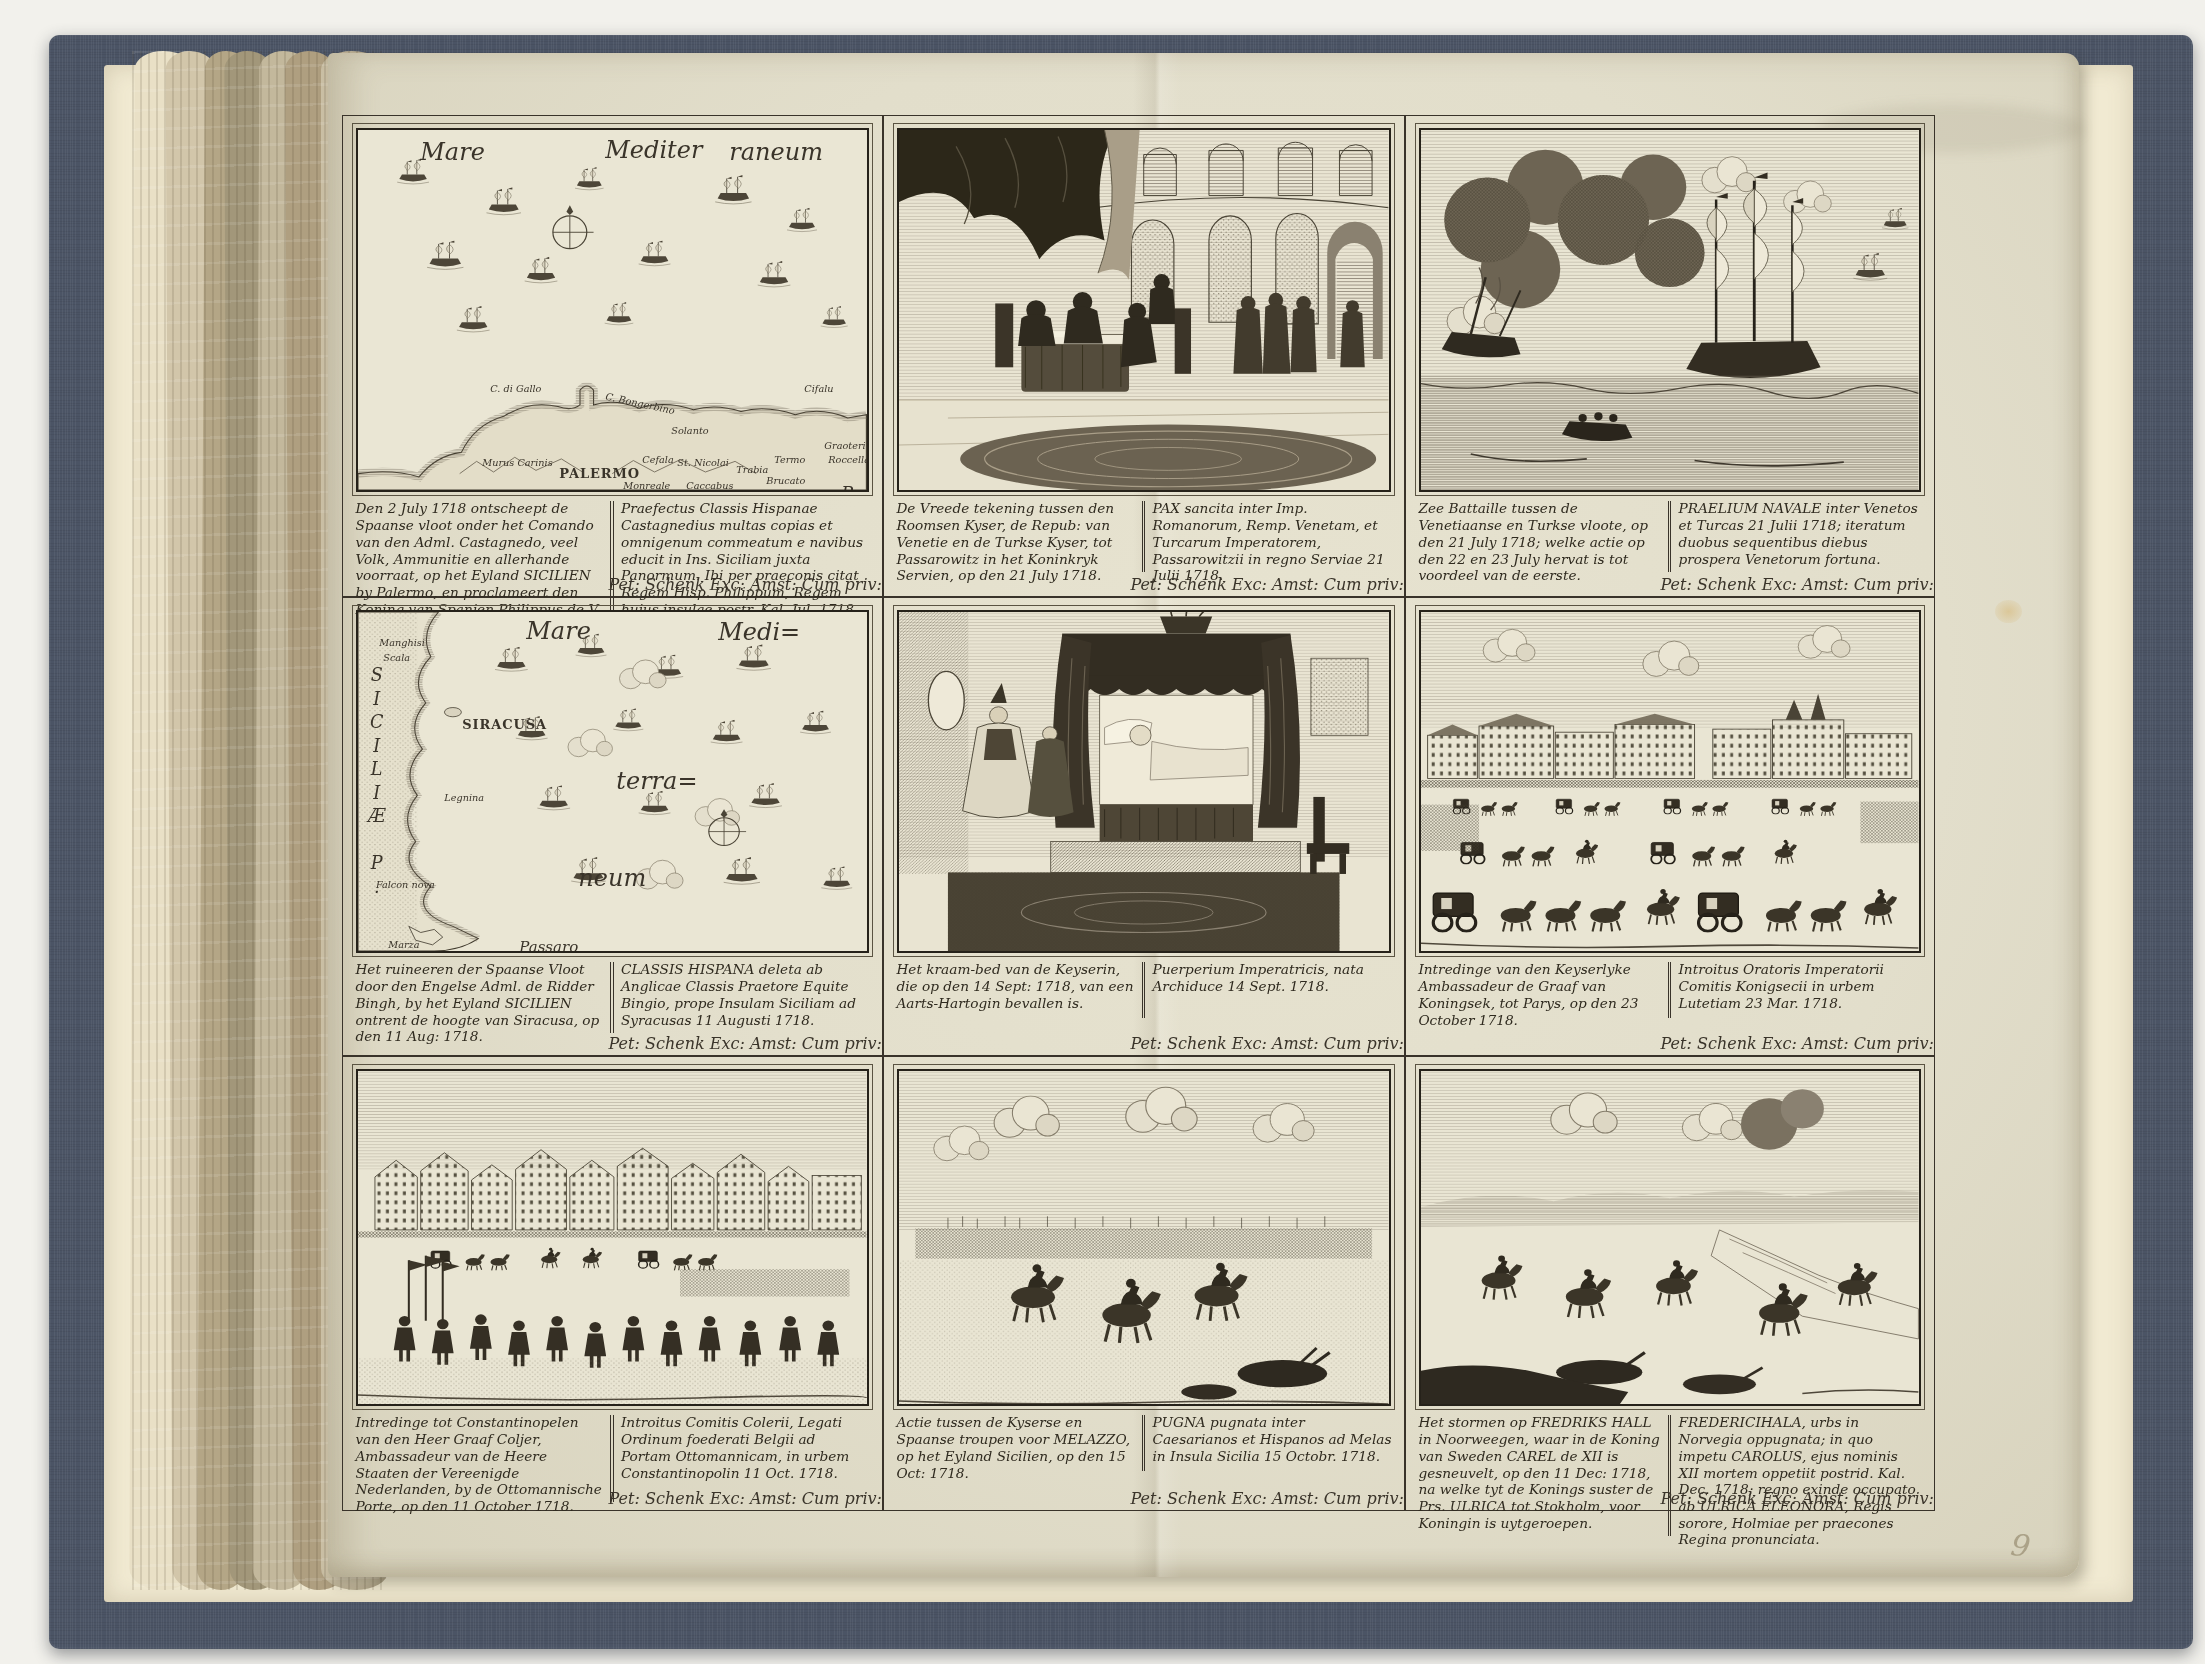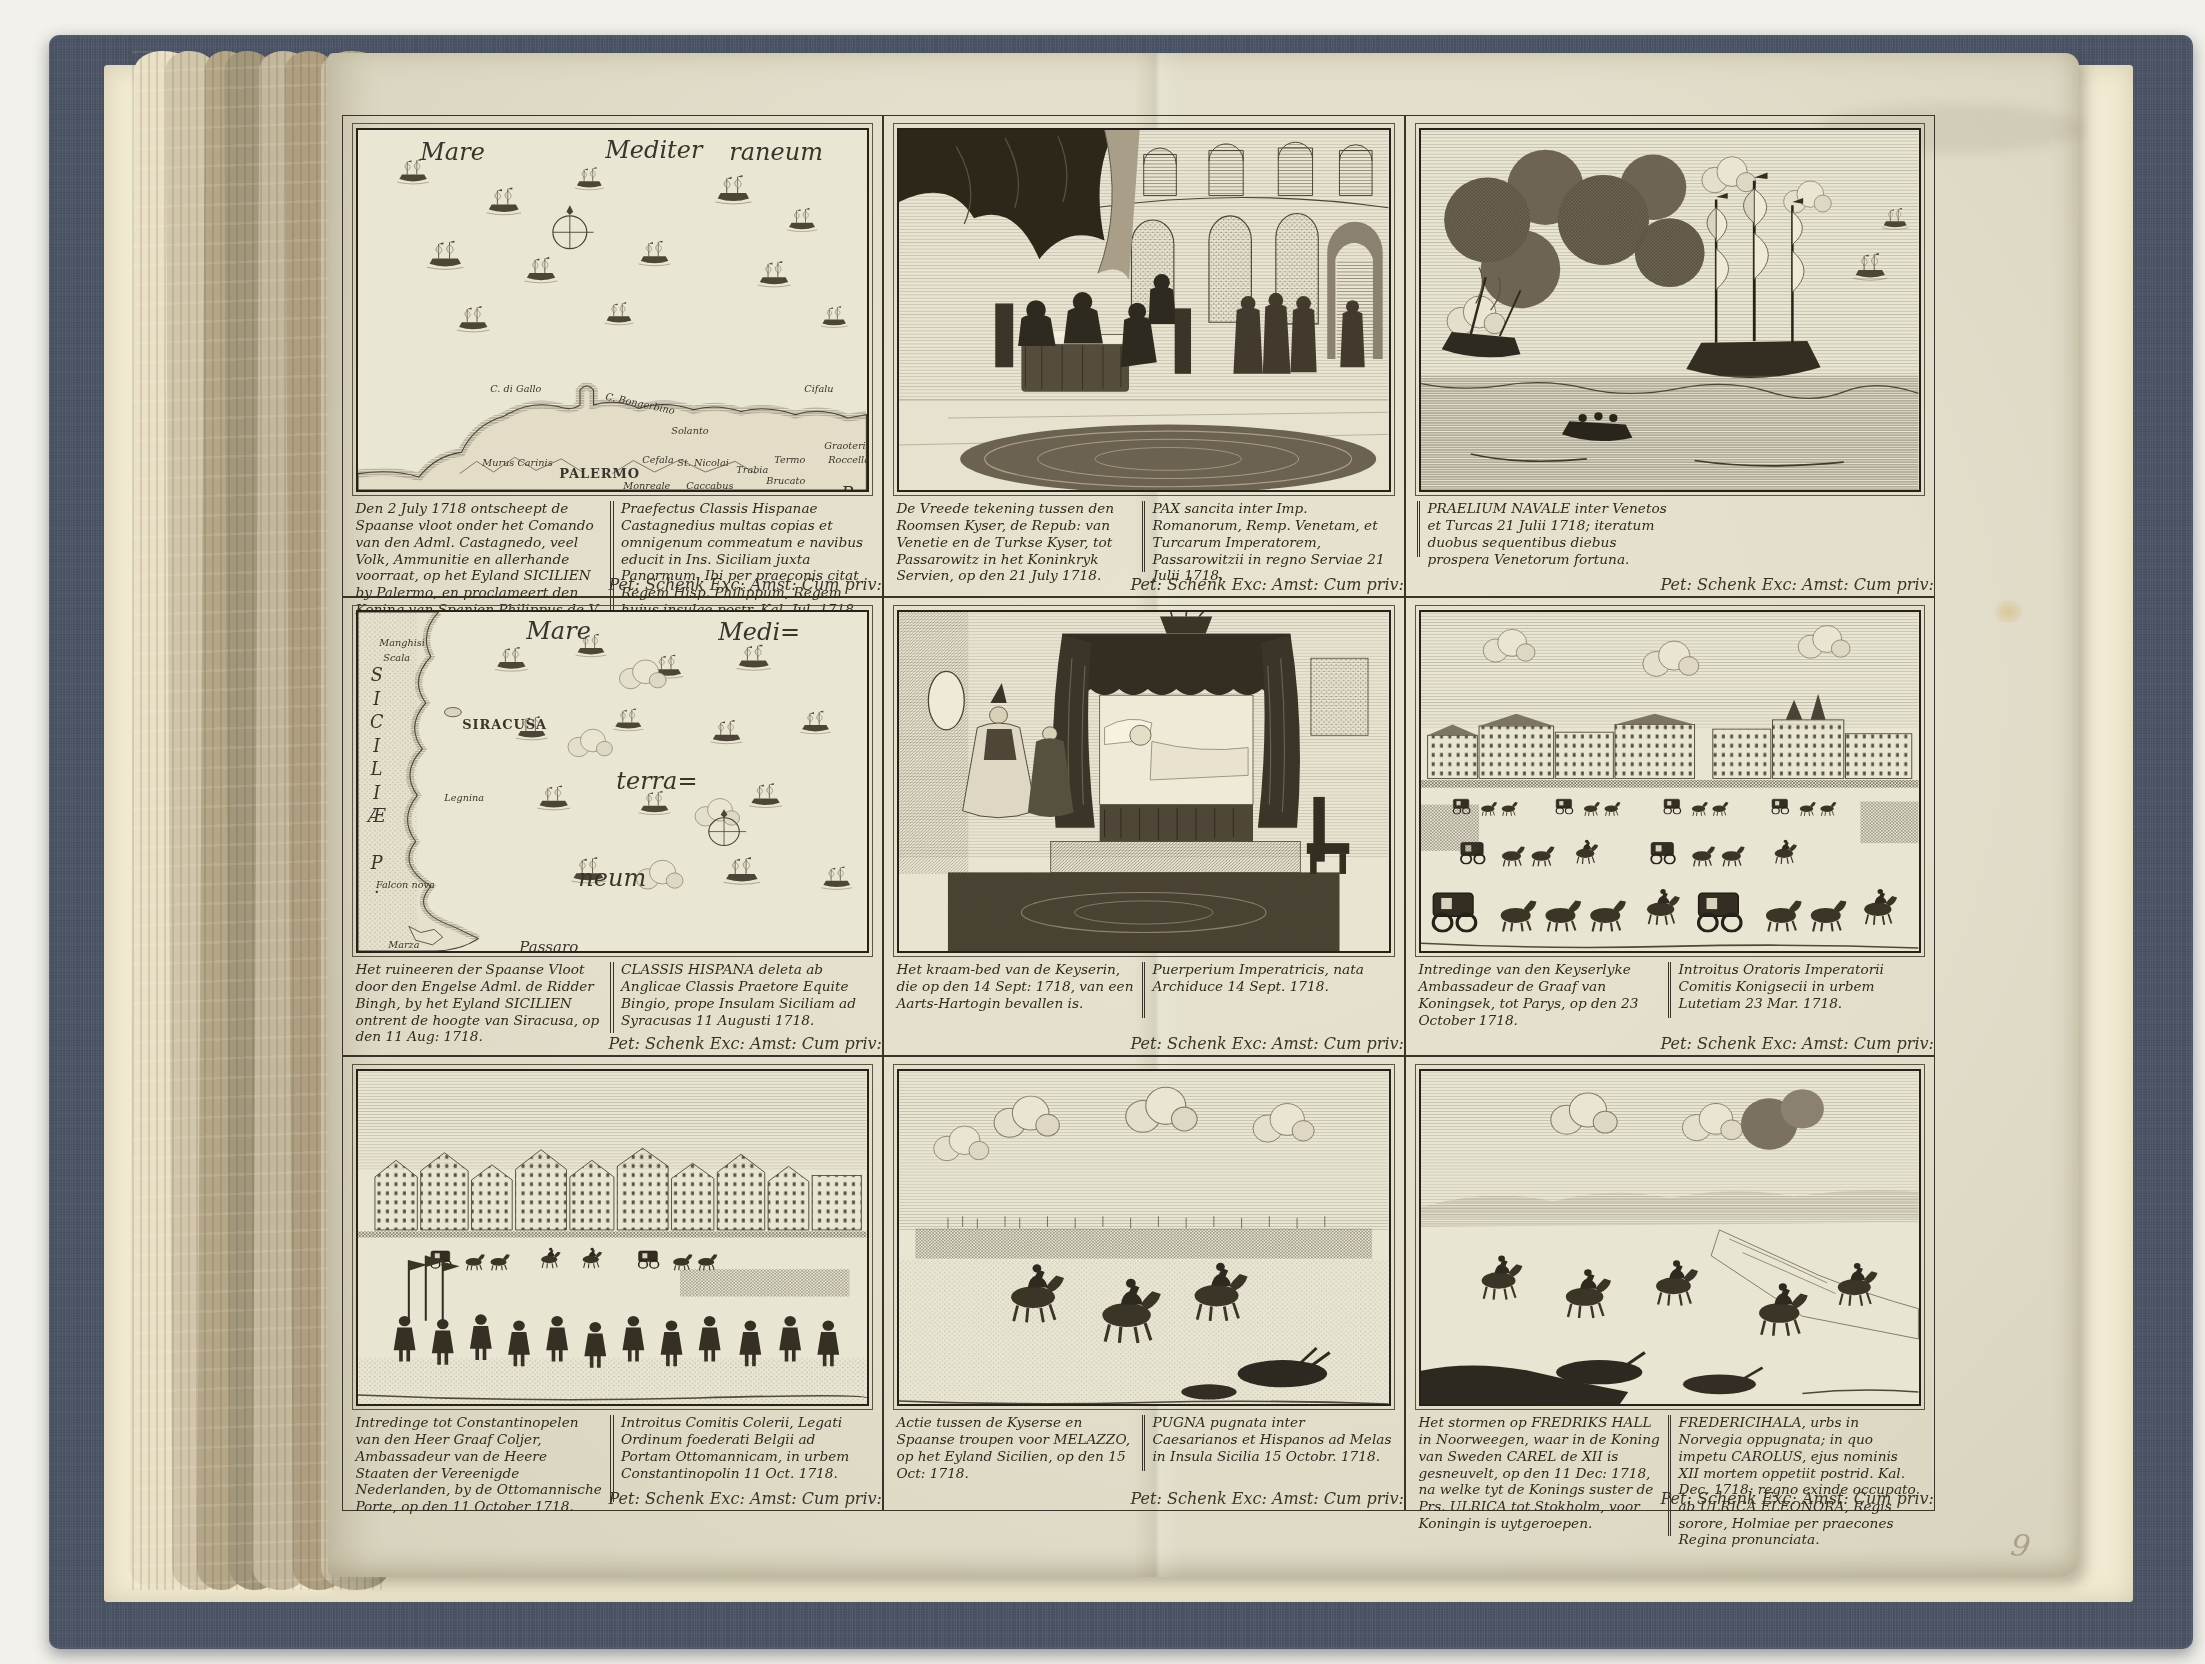--- a/index.html
+++ b/index.html
@@ -332,20 +332,21 @@
             <path d="M0,310 q50,10 100,2 t100,4 t110,0 t110,4 t90,0 t90,2" stroke="#4e473a" fill="none" stroke-width="1.6"></path>
             <path d="M170,372 q40,14 85,4 l-8,-16 -68,-4 z" fill="#2a251c"></path>
             <circle cx="195" cy="352" r="5" fill="#2a251c"></circle>
                 <circle cx="214" cy="350" r="5" fill="#2a251c"></circle>
                 <circle cx="232" cy="352" r="5" fill="#2a251c"></circle>
             <path d="M60,396 q60,14 140,6 M330,404 q80,12 180,2" stroke="#3f392e" fill="none" stroke-width="2"></path>
           </svg>
         </div>
           </div>
         <div class="cap">
+          <div class="nl">Zee Battaille tussen de Venetiaanse en Turkse vloote, op den 21 July 1718; welke actie op den 22 en 23 July hervat is tot voordeel van de eerste.</div>
           <div class="sep"></div>
           <div class="la">PRAELIUM NAVALE inter Venetos et Turcas 21 Julii 1718; iteratum duobus sequentibus diebus prospera Venetorum fortuna.</div>
         </div>
         <div class="imprint">Pet: Schenk Exc: Amst: Cum priv:</div>
       </div>
 
       <div class="cell r2">
         <div class="frame">
             <div class="art">
           <svg viewBox="0 0 600 440" preserveAspectRatio="none">

